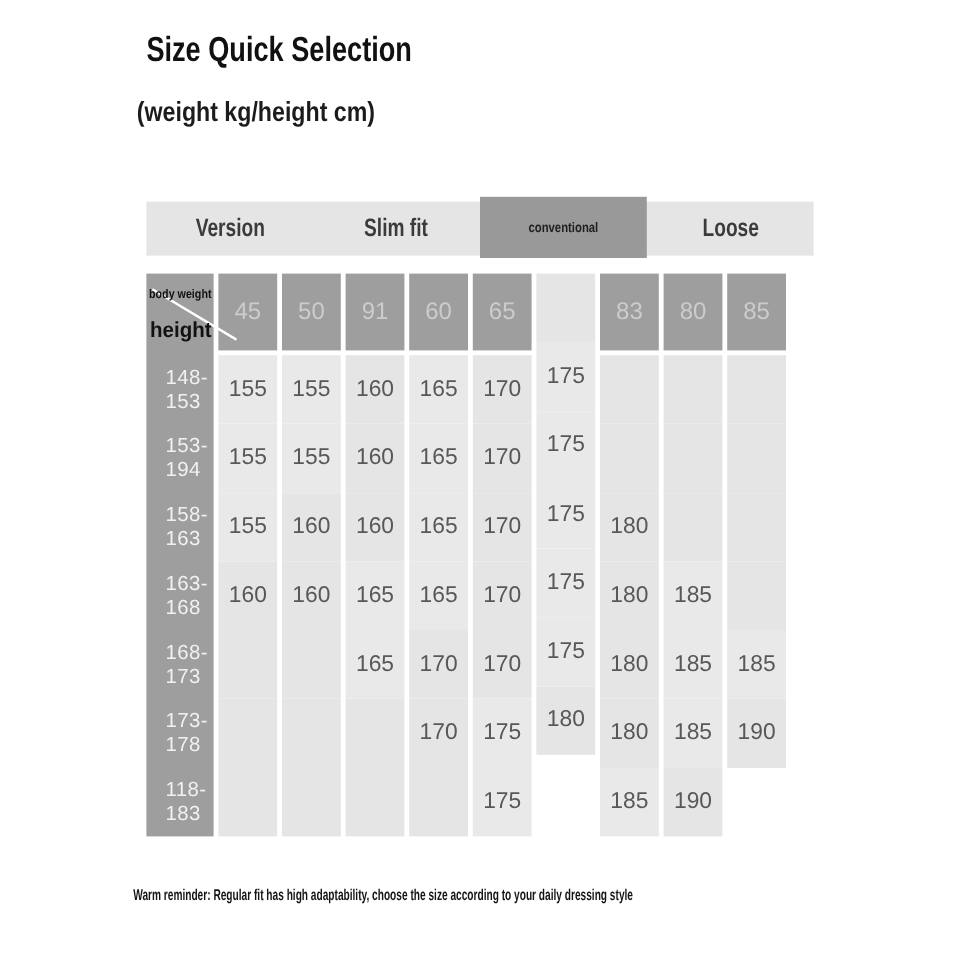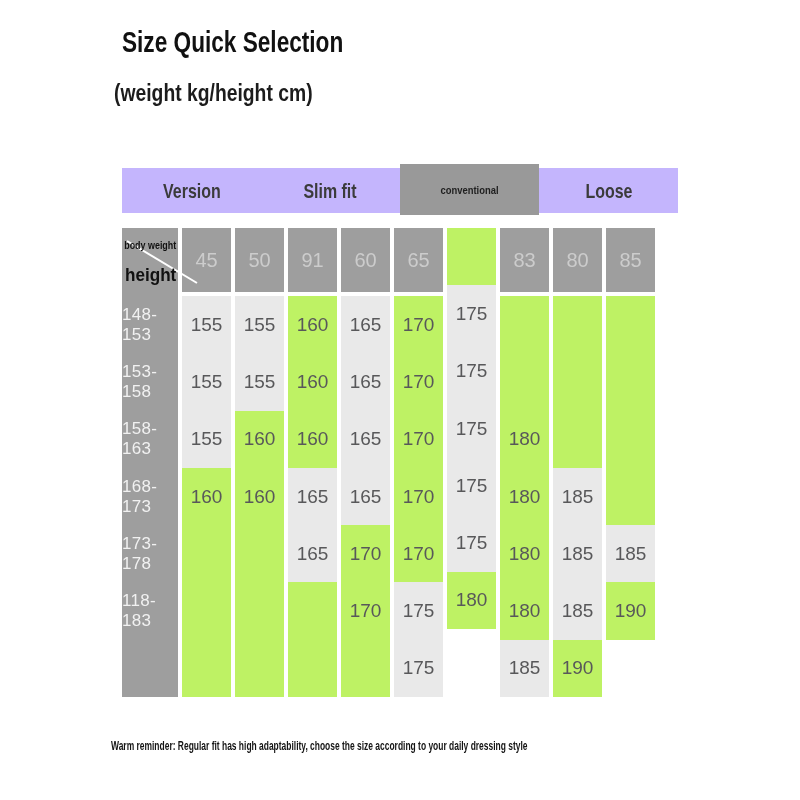--- a/index.html
+++ b/index.html
@@ -8,48 +8,48 @@
   .cond{display:inline-block;transform-origin:left center;}
 
   
   .title{position:absolute;left:122px;top:26px;font-size:29px;font-weight:bold;
          color:#111;white-space:nowrap;transform:scaleX(0.78);transform-origin:left top;}
   .subtitle{position:absolute;left:114px;top:80px;font-size:23px;font-weight:bold;
          color:#1c1c1c;white-space:nowrap;transform:scaleX(0.84);transform-origin:left top;}
 
   
   .vbar{position:absolute;left:122px;top:168px;width:556px;height:45px;
-        background:#c4b5fd;display:flex;align-items:stretch;}
+        background:#e5e5e5;display:flex;align-items:stretch;}
   .vseg{flex:1;display:flex;align-items:center;justify-content:center;
         font-size:21px;font-weight:bold;color:#3b3b3b;}
   .vseg .cond{transform:scaleX(0.76);transform-origin:center;}
   .vseg.selected{background:#999999;margin-top:-4px;margin-bottom:-2px;
         font-size:11.5px;color:#1f1f1f;}
   .vseg.selected .cond{transform:scaleX(0.82);}
 
   
   .table{position:absolute;left:122px;top:228px;display:flex;gap:4px;}
   .hcol{width:56px;background:#9e9e9e;display:flex;flex-direction:column;}
   .corner{height:68px;position:relative;}
   .corner svg{position:absolute;left:0;top:0;}
   .bw{position:absolute;top:11px;right:2px;font-size:10.5px;font-weight:bold;color:#111;
       white-space:nowrap;transform:scaleX(0.85);transform-origin:right center;}
   .hl{position:absolute;top:37px;left:3px;font-size:18px;font-weight:bold;color:#111;
       white-space:nowrap;transform:scaleX(0.95);transform-origin:left center;}
   .hlabels{display:flex;flex-direction:column;}
   .hrow{height:57.3px;display:flex;align-items:center;justify-content:center;
-        font-size:17px;color:#f1f1f1;letter-spacing:0.3px;}
+        font-size:17px;color:#f1f1f1;letter-spacing:0.3px;padding-left:16px;}
   .wcols{display:flex;gap:4px;}
   .wcol{width:49px;display:flex;flex-direction:column;}
   .whead{height:64px;margin-bottom:4px;background:#9e9e9e;display:flex;
          align-items:center;justify-content:center;font-size:20px;color:#cccccc;}
   .cell{height:57.3px;display:flex;align-items:center;justify-content:center;
         font-size:19px;color:#58585a;}
   .cell.shade{background:#e9e9e9;}
-  .cell.plain{background:#bef264;}
+  .cell.plain{background:#e5e5e5;}
 
   
   .reminder{position:absolute;left:111px;top:738px;font-size:13px;font-weight:bold;
         color:#141414;white-space:nowrap;transform:scaleX(0.65);transform-origin:left top;}
 </style>
 </head>
 <body>
 
 <div class="title">Size Quick Selection</div>
 <div class="subtitle">(weight kg/height cm)</div>
@@ -73,22 +73,23 @@
   <div class="hcol">
     <div class="corner">
       <svg width="78" height="68" viewBox="0 0 78 68">
         <line x1="5" y1="13" x2="75" y2="55" stroke="#ffffff" stroke-width="2"></line>
       </svg>
       <span class="bw">body weight</span>
       <span class="hl">height</span>
     </div>
     <div class="hlabels">
         <div class="hrow">148-153</div>
-        <div class="hrow">153-158</div>
+        <div class="hrow">153-194</div>
         <div class="hrow">158-163</div>
+        <div class="hrow">163-168</div>
         <div class="hrow">168-173</div>
         <div class="hrow">173-178</div>
         <div class="hrow">118-183</div>
       </div>
   </div>
   <div class="wcols">
       <div class="wcol">
         <div class="whead">45</div>
         <div class="cell shade">155</div>
         <div class="cell shade">155</div>

